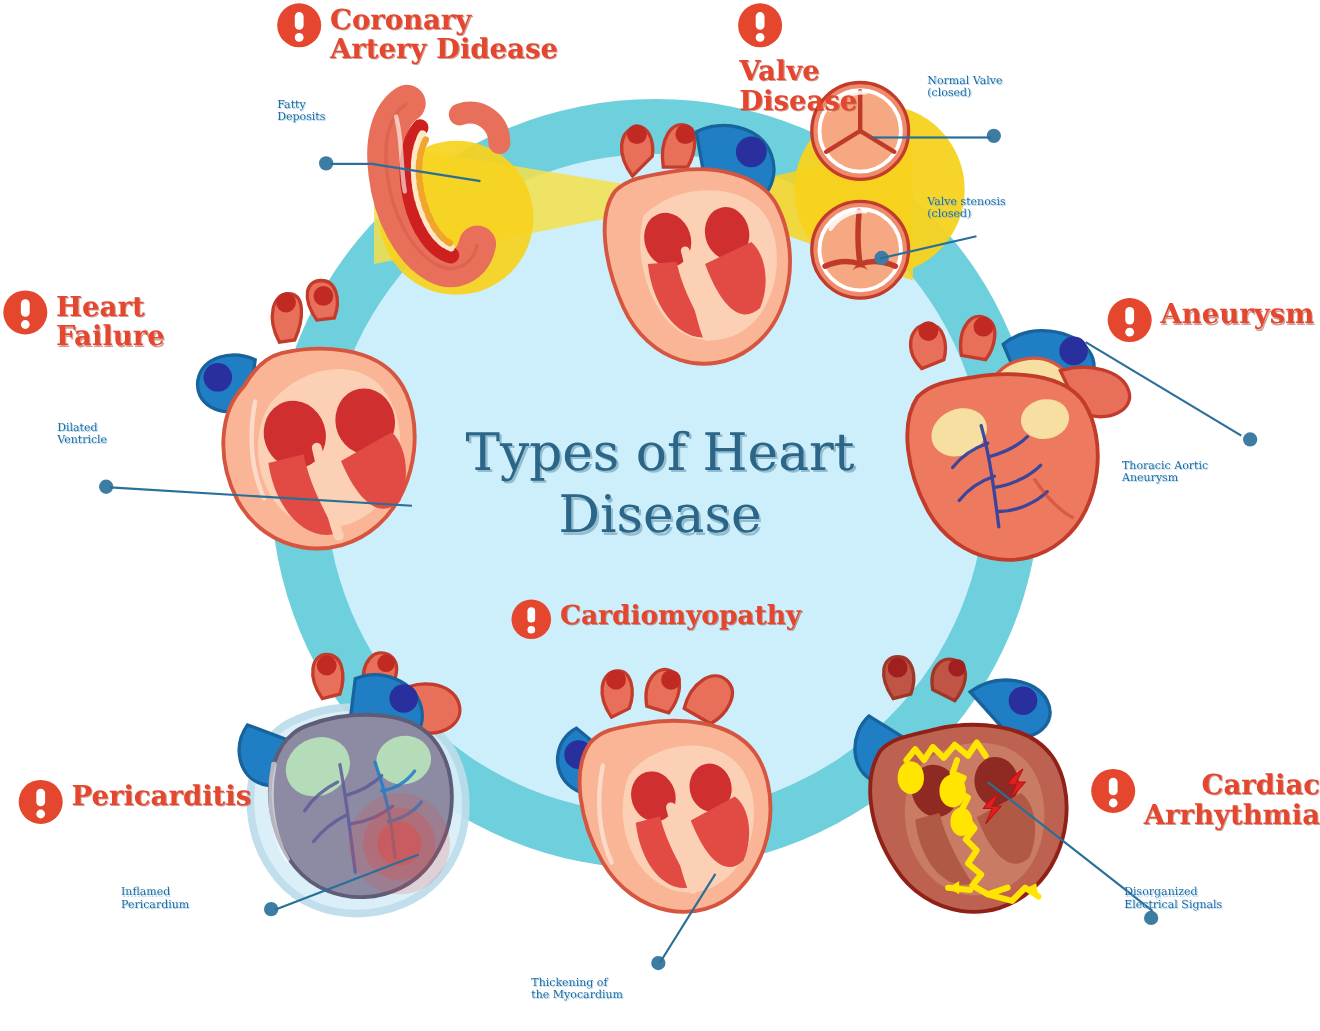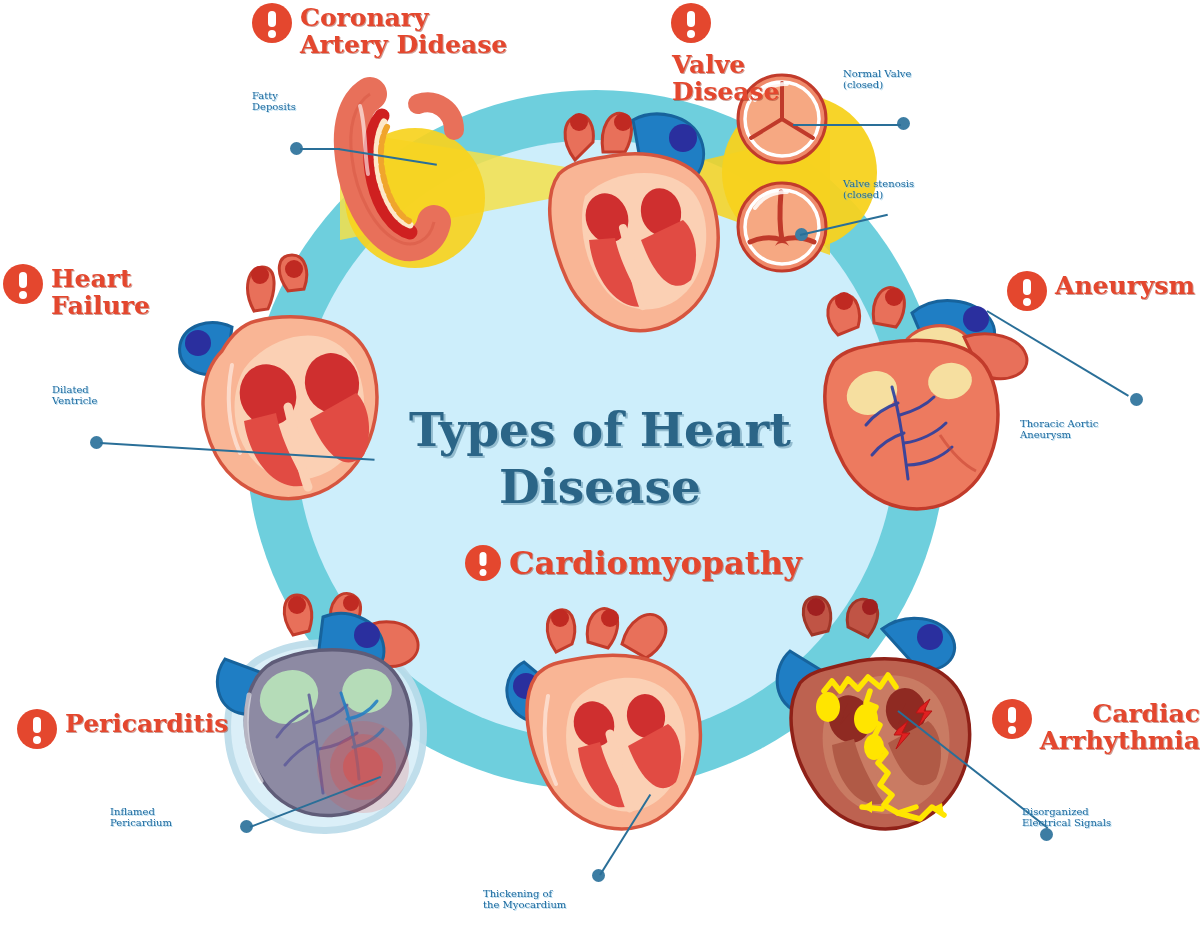--- a/index.html
+++ b/index.html
@@ -6,41 +6,41 @@
   body{width:1200px;height:937px;overflow:hidden;font-family:"Liberation Serif",serif;}
   #stage{position:relative;width:1200px;height:937px;background:#ffffff;}
 
   
   .ring-outer{position:absolute;left:246px;top:90px;width:700px;height:700px;border-radius:50%;
               background:#6ecfdd;}
   .ring-inner{position:absolute;left:296px;top:140px;width:600px;height:600px;border-radius:50%;
               background:#cdeefb;}
 
   
-  .center-title{position:absolute;left:370px;top:401px;width:460px;text-align:center;
-      font-family:"DejaVu Serif",serif;font-weight:bold;font-size:47px;line-height:1.22;
+  .center-title{position:absolute;left:370px;top:383px;width:460px;text-align:center;
+      font-family:"DejaVu Serif",serif;font-weight:normal;font-size:47px;line-height:1.22;
       color:#2b6587;text-shadow:2px 2px 0 rgba(40,95,125,.35);}
 
   
   .hl{position:absolute;display:flex;gap:9px;}
   .hl .bang{flex:0 0 auto;width:38px;height:38px;border-radius:50%;background:#e4472e;
             position:relative;box-shadow:0 0 0 1px #e4472e;}
   .hl .bang::before{content:"";position:absolute;left:50%;top:7px;transform:translateX(-50%);
             width:8px;height:16px;border-radius:4px;background:#fff;}
   .hl .bang::after{content:"";position:absolute;left:50%;top:26px;transform:translateX(-50%);
             width:8px;height:8px;border-radius:50%;background:#fff;}
   .hl .txt{font-family:"DejaVu Serif",serif;font-weight:bold;font-size:25px;line-height:1.08;
            color:#e4472e;text-shadow:1px 1px 0 rgba(150,40,22,.45);white-space:pre-line;}
   .hl.rev{flex-direction:row-reverse;}
   .hl.rev .txt{text-align:right;}
 
   .hl.center-cm .bang{width:34px;height:34px;}
   .hl.center-cm .bang::before{top:6px;width:7px;height:14px;}
   .hl.center-cm .bang::after{top:23px;width:7px;height:7px;}
-  .hl.center-cm .txt{font-size:32px;}
+  .hl.center-cm .txt{font-size:24px;}
 
   
   .an{position:absolute;font-family:"DejaVu Serif",serif;font-weight:normal;font-size:10px;
       line-height:1.12;color:#1d6ba0;white-space:pre-line;text-shadow:1px 1px 0 rgba(120,190,225,.55);}
   .an.c{}
   .an.l{text-align:left;}
 
   
   .lead{position:absolute;height:0;border-top:2.4px solid #2a6f98;transform-origin:0 50%;}
   .dot{position:absolute;width:13px;height:13px;border-radius:50%;background:#3d7da3;}

